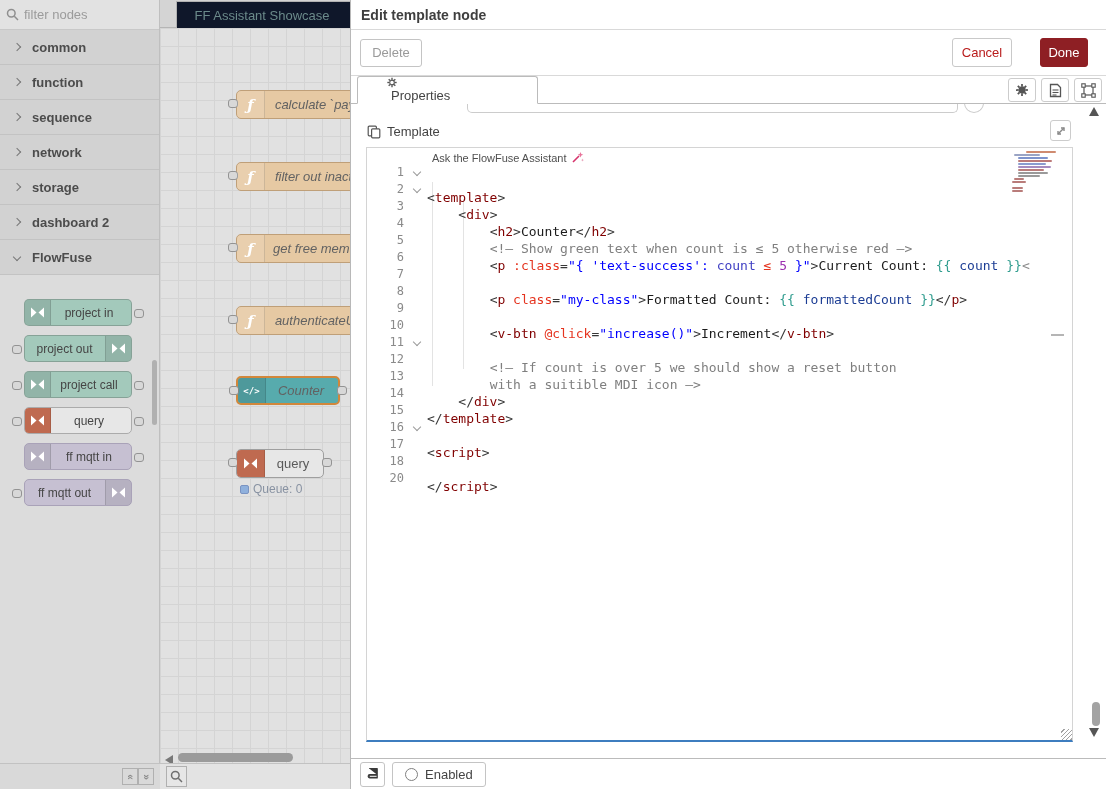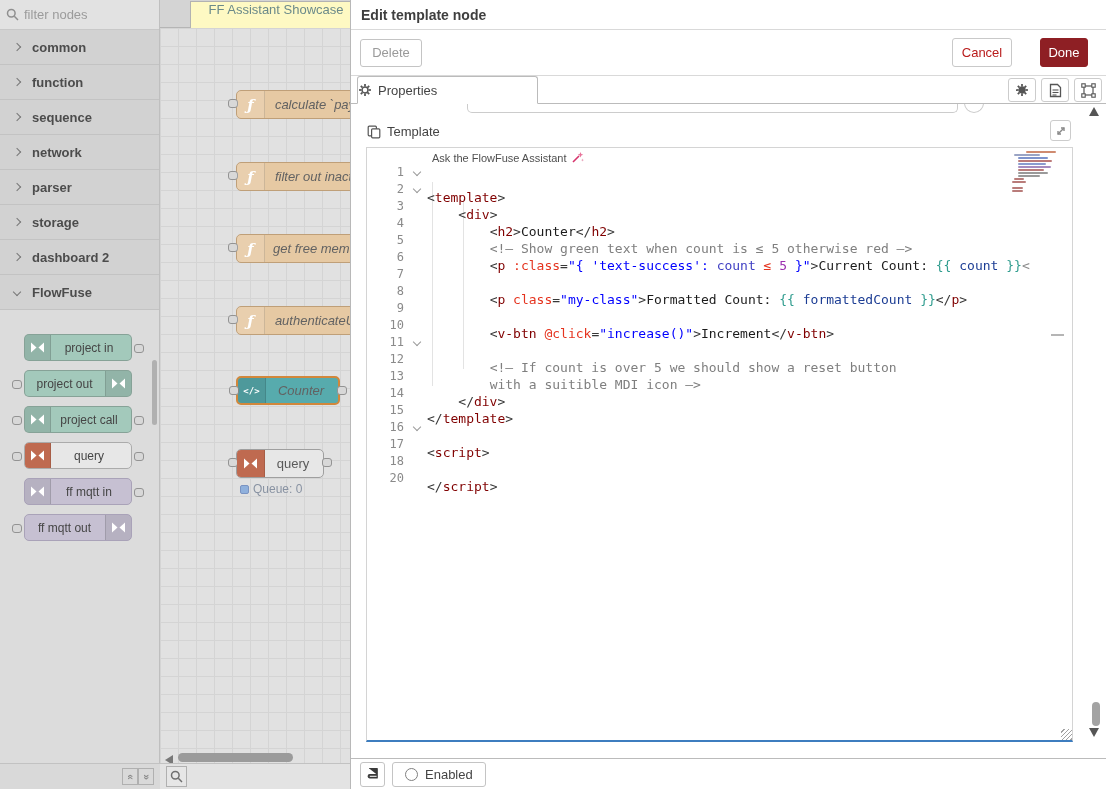--- a/index.html
+++ b/index.html
@@ -45,22 +45,22 @@
   .pscroll { position:absolute; right:2px; top:360px; width:5px; height:65px; background:#b0b0b0; border-radius:3px; }
   .pfooter { position:absolute; left:0; bottom:0; width:160px; height:26px; background:#d9d9d9;
     border-top:1px solid #c2c2c2; display:flex; align-items:center; justify-content:flex-end; padding-right:6px; }
   .pfbtn { width:16px; height:17px; border:1px solid #b0b0b0; background:#d9d9d9; color:#8a8a8a;
     font-size:10px; line-height:14px; cursor:pointer; padding:0; }
   .rot { display:inline-block; transform:rotate(90deg); font-weight:bold; }
 
   
   .canvas { position:absolute; left:160px; top:0; width:190px; height:789px; background:#d6d6d6; overflow:hidden; }
   .tabstrip { position:absolute; left:0; top:0; width:190px; height:28px; background:#d4d4d4; border-bottom:1px solid #b5b5b5; }
-  .wtab { position:absolute; left:30px; top:1px; width:200px; height:27px; background:#fef9c3;
-    border:1px solid #b2b2b2; border-bottom:none; display:flex; align-items:flex-start; justify-content:center; cursor:pointer; }
+  .wtab { position:absolute; left:16px; top:1px; width:200px; height:27px; background:#0f172a;
+    border:1px solid #b2b2b2; border-bottom:none; display:flex; align-items:center; justify-content:center; cursor:pointer; }
   .wtab span { font-size:13px; color:#6b8a8a; padding-right:28px; }
   .grid { position:absolute; left:0; top:28px; width:190px; height:735px; background:#e1e1e1;
     background-image:linear-gradient(#d4d4d4 1px, transparent 1px),linear-gradient(90deg,#d4d4d4 1px, transparent 1px);
     background-size:18px 18px; }
   .cnode { position:absolute; height:29px; border-radius:5px; border:1px solid rgba(90,75,55,.45);
     display:flex; align-items:center; cursor:pointer; }
   .c-function { background:#e6c9a3; border-color:#bf9f78; }
   .c-template { background:#57abad; border-color:#3f8f91; }
   .c-querynode{ background:#e7e7e7; border-color:#9f9f9f; }
   .cnode.selected { border:2px solid #d2873b; }
@@ -92,21 +92,21 @@
   .thead span { font-size:14px; font-weight:bold; color:#3f3f3f; }
   .toolbar { height:46px; border-bottom:1px solid #d9d9d9; display:flex; align-items:center; padding:0 18px 0 9px; }
   .btn { font-size:13px; border-radius:3px; cursor:pointer; background:#fff; }
   .btn-delete { width:62px; height:28px; border:1px solid #c4c4c4; color:#9a9a9a; }
   .btn-cancel { width:60px; height:29px; border:1px solid #c9c9c9; color:#b91c1c; margin-right:28px; }
   .btn-done { width:48px; height:29px; border:1px solid #8e1f24; background:#8e1f24; color:#fff; }
   .spacer { flex:1; }
   .tabrow { position:relative; height:28px; border-bottom:1px solid #bbb; background:#fff; }
   .ptab { position:absolute; left:6px; top:0; width:181px; height:28px; background:#fff;
     border:1px solid #bbb; border-bottom:1px solid #fff; border-radius:3px 3px 0 0;
-    display:flex; align-items:center; padding-left:0; z-index:2; cursor:pointer; }
+    display:flex; align-items:flex-start; padding-left:27px; z-index:2; cursor:pointer;flex-direction:column; }
   .ptab span.lbl { font-size:13px; color:#444; margin-left:6px; }
   .tr-icons { position:absolute; right:4px; top:2px; display:flex; gap:5px; }
   .tico { width:28px; height:24px; border:1px solid #ccc; border-radius:3px; background:#fff;
     display:flex; align-items:center; justify-content:center; cursor:pointer; padding:0; }
   .content { position:relative; height:654px; background:#fff; overflow:hidden; }
   .rem-input { position:absolute; left:116px; top:-4px; width:491px; height:13px;
     border:1px solid #ccc; border-top:none; border-radius:0 0 5px 5px; }
   .rem-circle { position:absolute; left:613px; top:-4px; width:20px; height:13px;
     border:1px solid #ccc; border-top:none; border-radius:0 0 10px 10px; }
   .tri-up { position:absolute; right:7px; top:3px; width:0; height:0;
@@ -168,24 +168,20 @@
         <div class="pcat">
           <span class="chev right"></span>
           <span class="pcat-label">sequence</span>
         </div>
         <div class="pcat">
           <span class="chev right"></span>
           <span class="pcat-label">network</span>
         </div>
         <div class="pcat">
           <span class="chev right"></span>
-          <span class="pcat-label">parser</span>
-        </div>
-        <div class="pcat">
-          <span class="chev right"></span>
           <span class="pcat-label">storage</span>
         </div>
         <div class="pcat">
           <span class="chev right"></span>
           <span class="pcat-label">dashboard 2</span>
         </div>
         <div class="pcat">
           <span class="chev down"></span>
           <span class="pcat-label">FlowFuse</span>
         </div>

